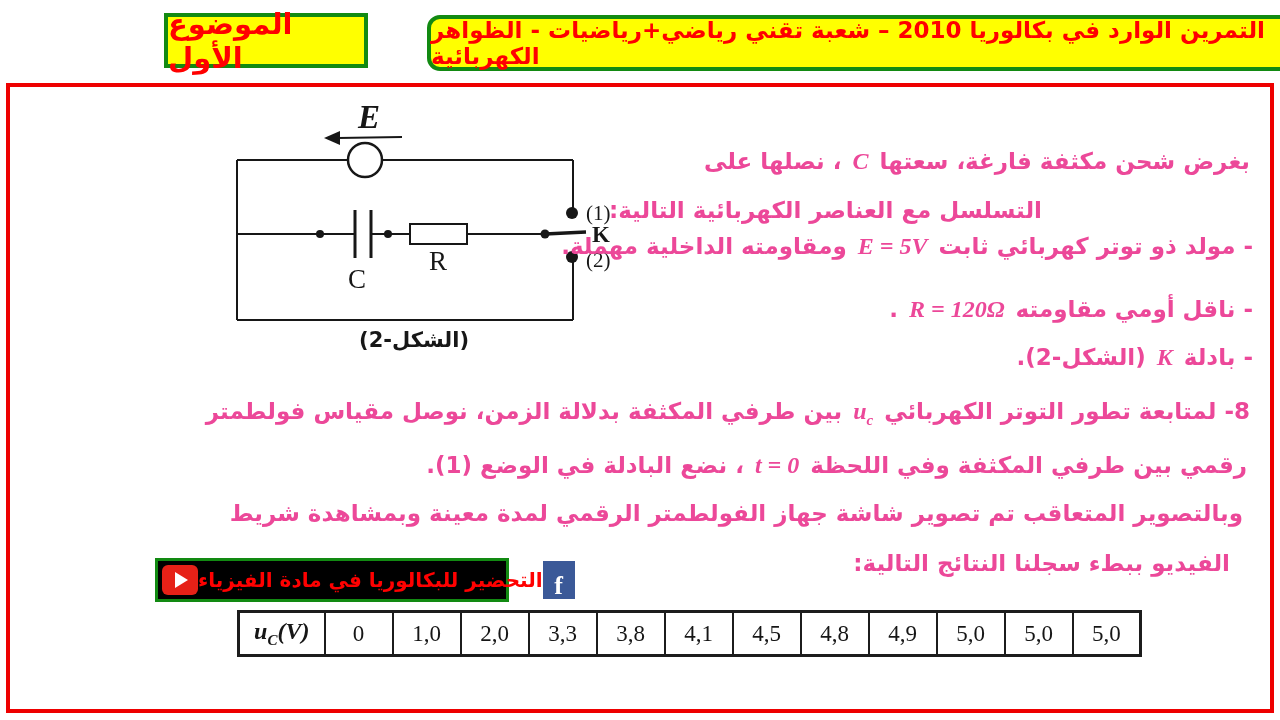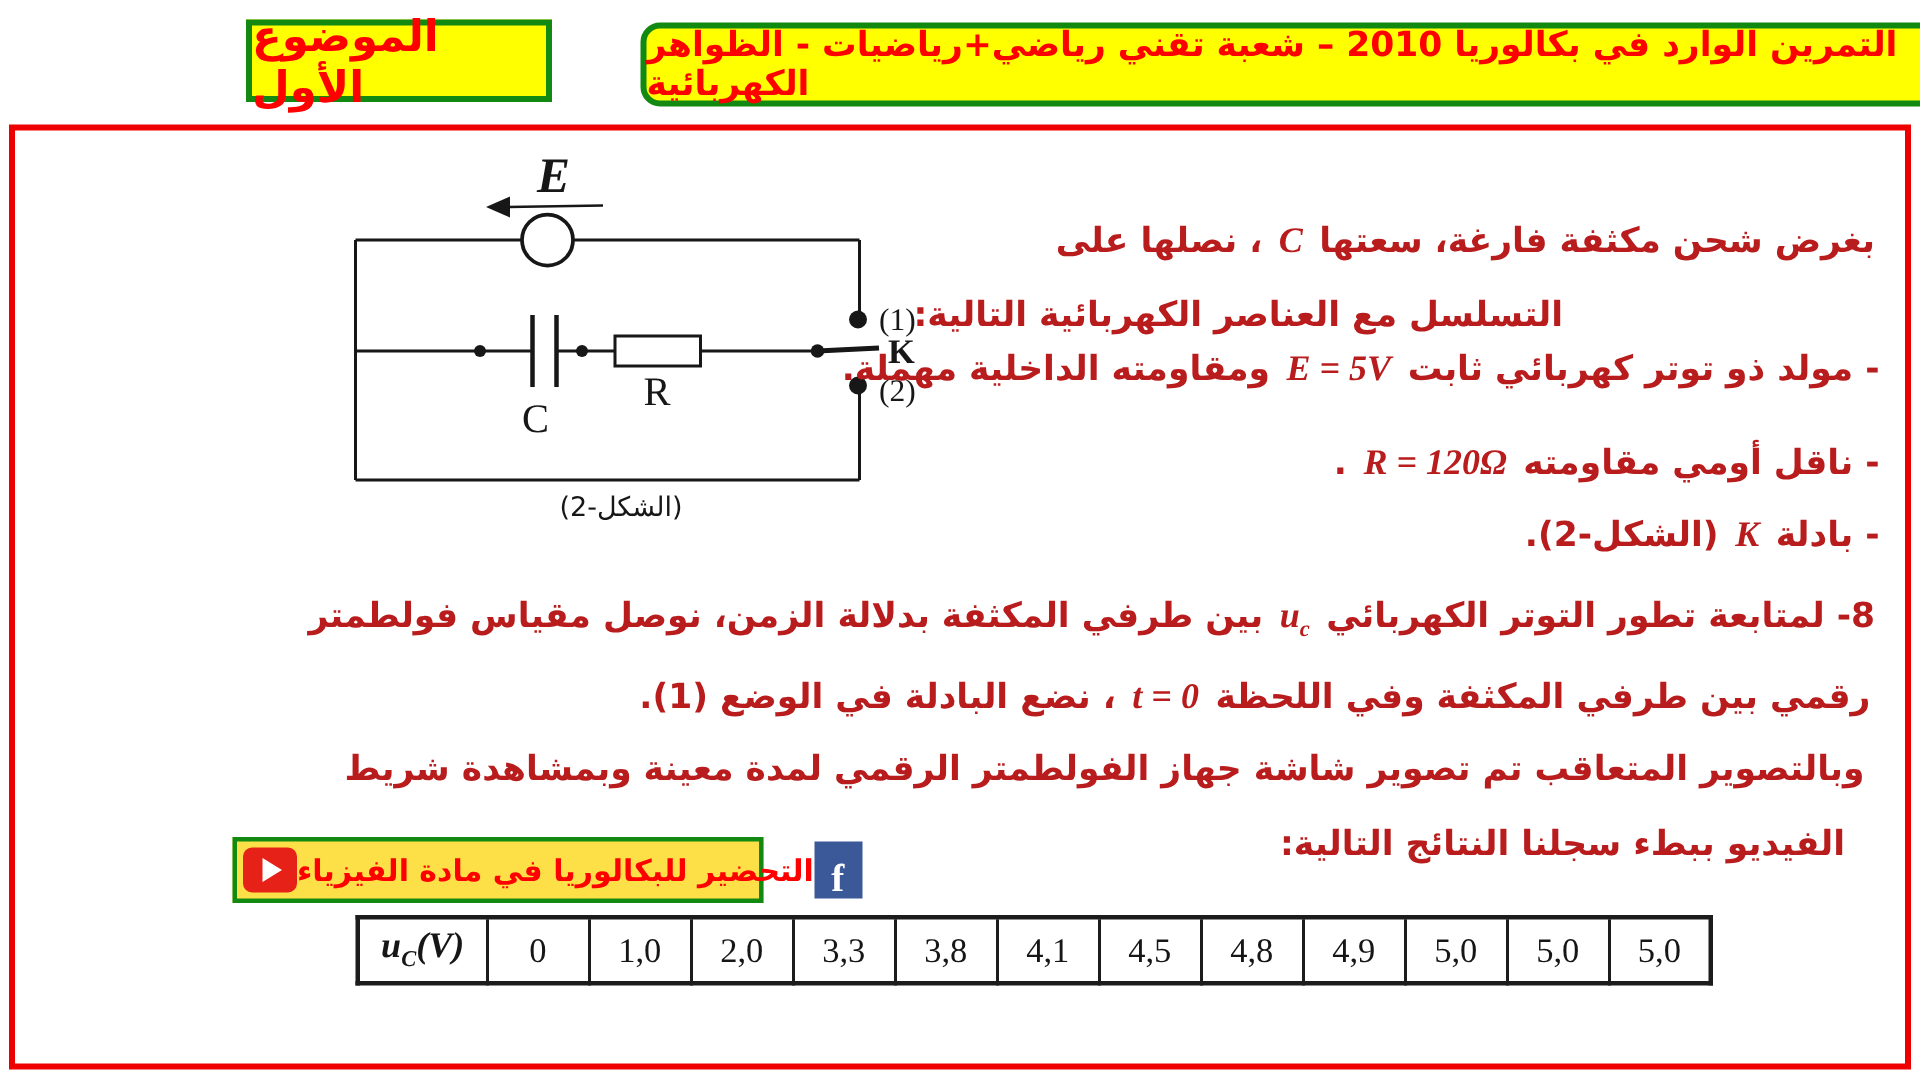--- a/index.html
+++ b/index.html
@@ -18,37 +18,37 @@
   
   .main-box{
     position:absolute;left:6px;top:83px;width:1268px;height:630px;
     border:4px solid #ee0000;box-sizing:border-box;background:#ffffff;
   }
   
   .circuit{position:absolute;left:172px;top:92px;}
   .circuit line, .circuit polyline{stroke:#171717;}
   .fig-caption{
     position:absolute;left:344px;top:328px;width:140px;text-align:center;
-    direction:rtl;font-weight:normal;font-size:18px;color:#171717;
+    direction:rtl;font-weight:bold;font-size:21px;color:#171717;
   }
   
   .ar{
     position:absolute;direction:rtl;white-space:nowrap;
-    font-size:23px;font-weight:600;color:#b91c1c;line-height:31px;
+    font-size:23px;font-weight:600;color:#ec4899;line-height:31px;
   }
   .math{
     font-family:"Liberation Serif","DejaVu Serif",serif;
     font-style:italic;font-weight:600;font-size:24px;
     direction:ltr;unicode-bidi:isolate;padding:0 3px;
   }
   .math sub{font-size:15px;font-style:italic;}
   
   .banner{
     position:absolute;left:155px;top:558px;width:354px;height:44px;
-    border:3px solid #128a12;background:#fde047;box-sizing:border-box;
+    border:3px solid #128a12;background:#000000;box-sizing:border-box;
     display:flex;align-items:center;
   }
   .yt-btn{
     width:36px;height:30px;background:#e62117;border-radius:6px;
     margin-left:4px;display:flex;align-items:center;justify-content:center;flex:0 0 auto;
   }
   .yt-tri{
     width:0;height:0;border-left:13px solid #ffffff;
     border-top:8px solid transparent;border-bottom:8px solid transparent;margin-left:3px;
   }

